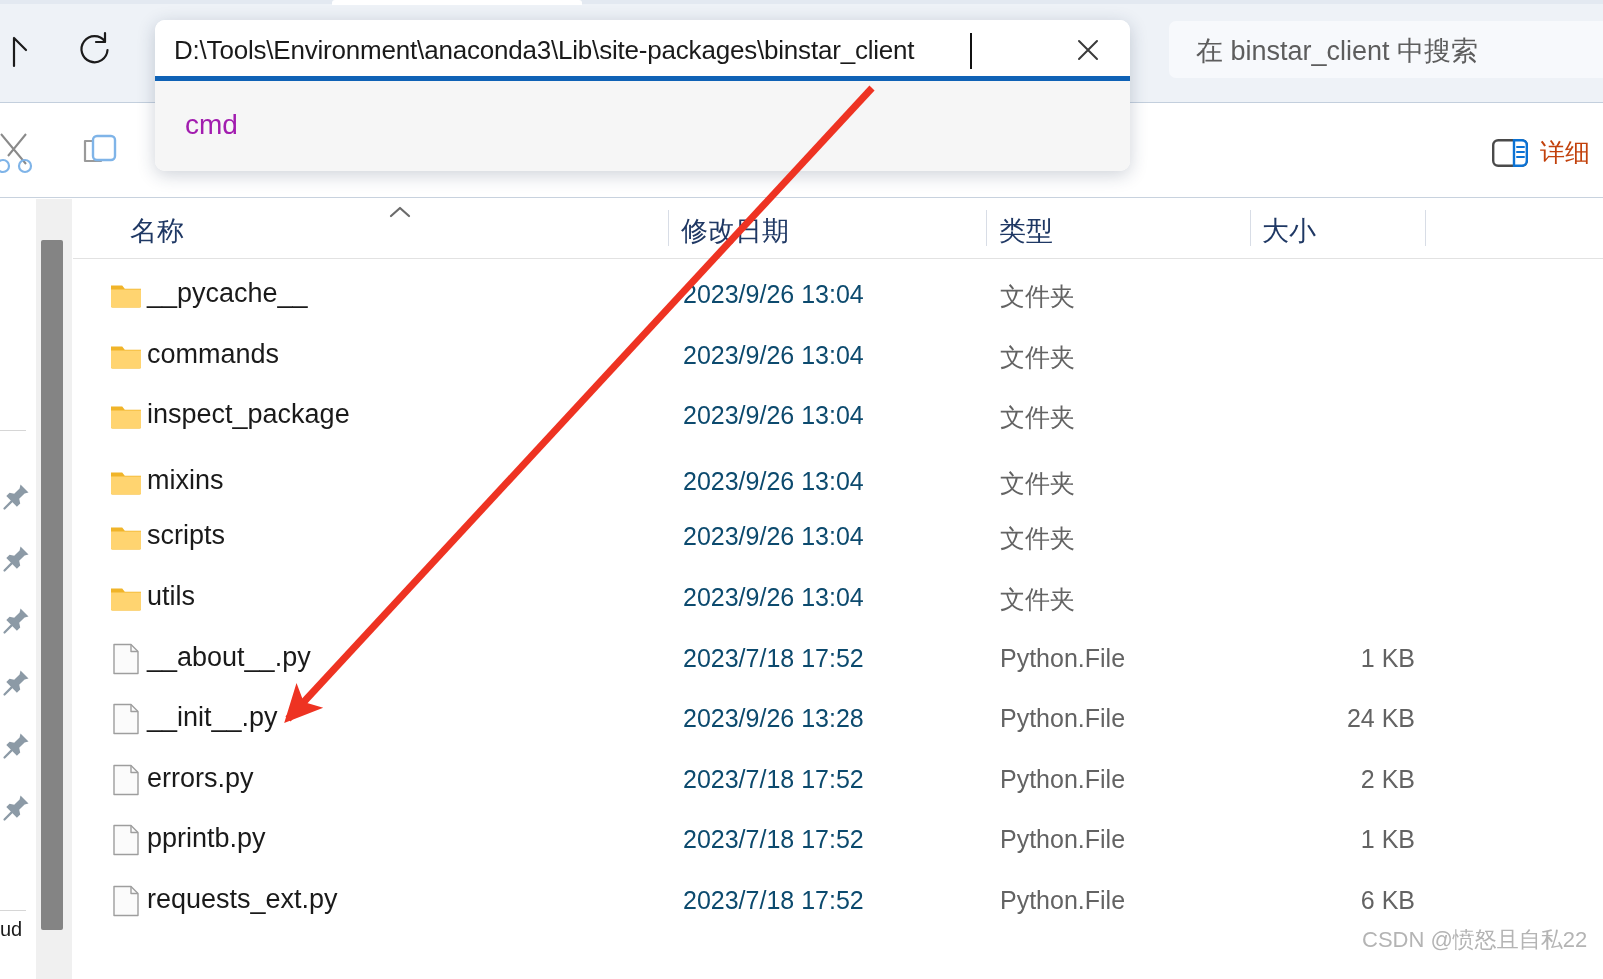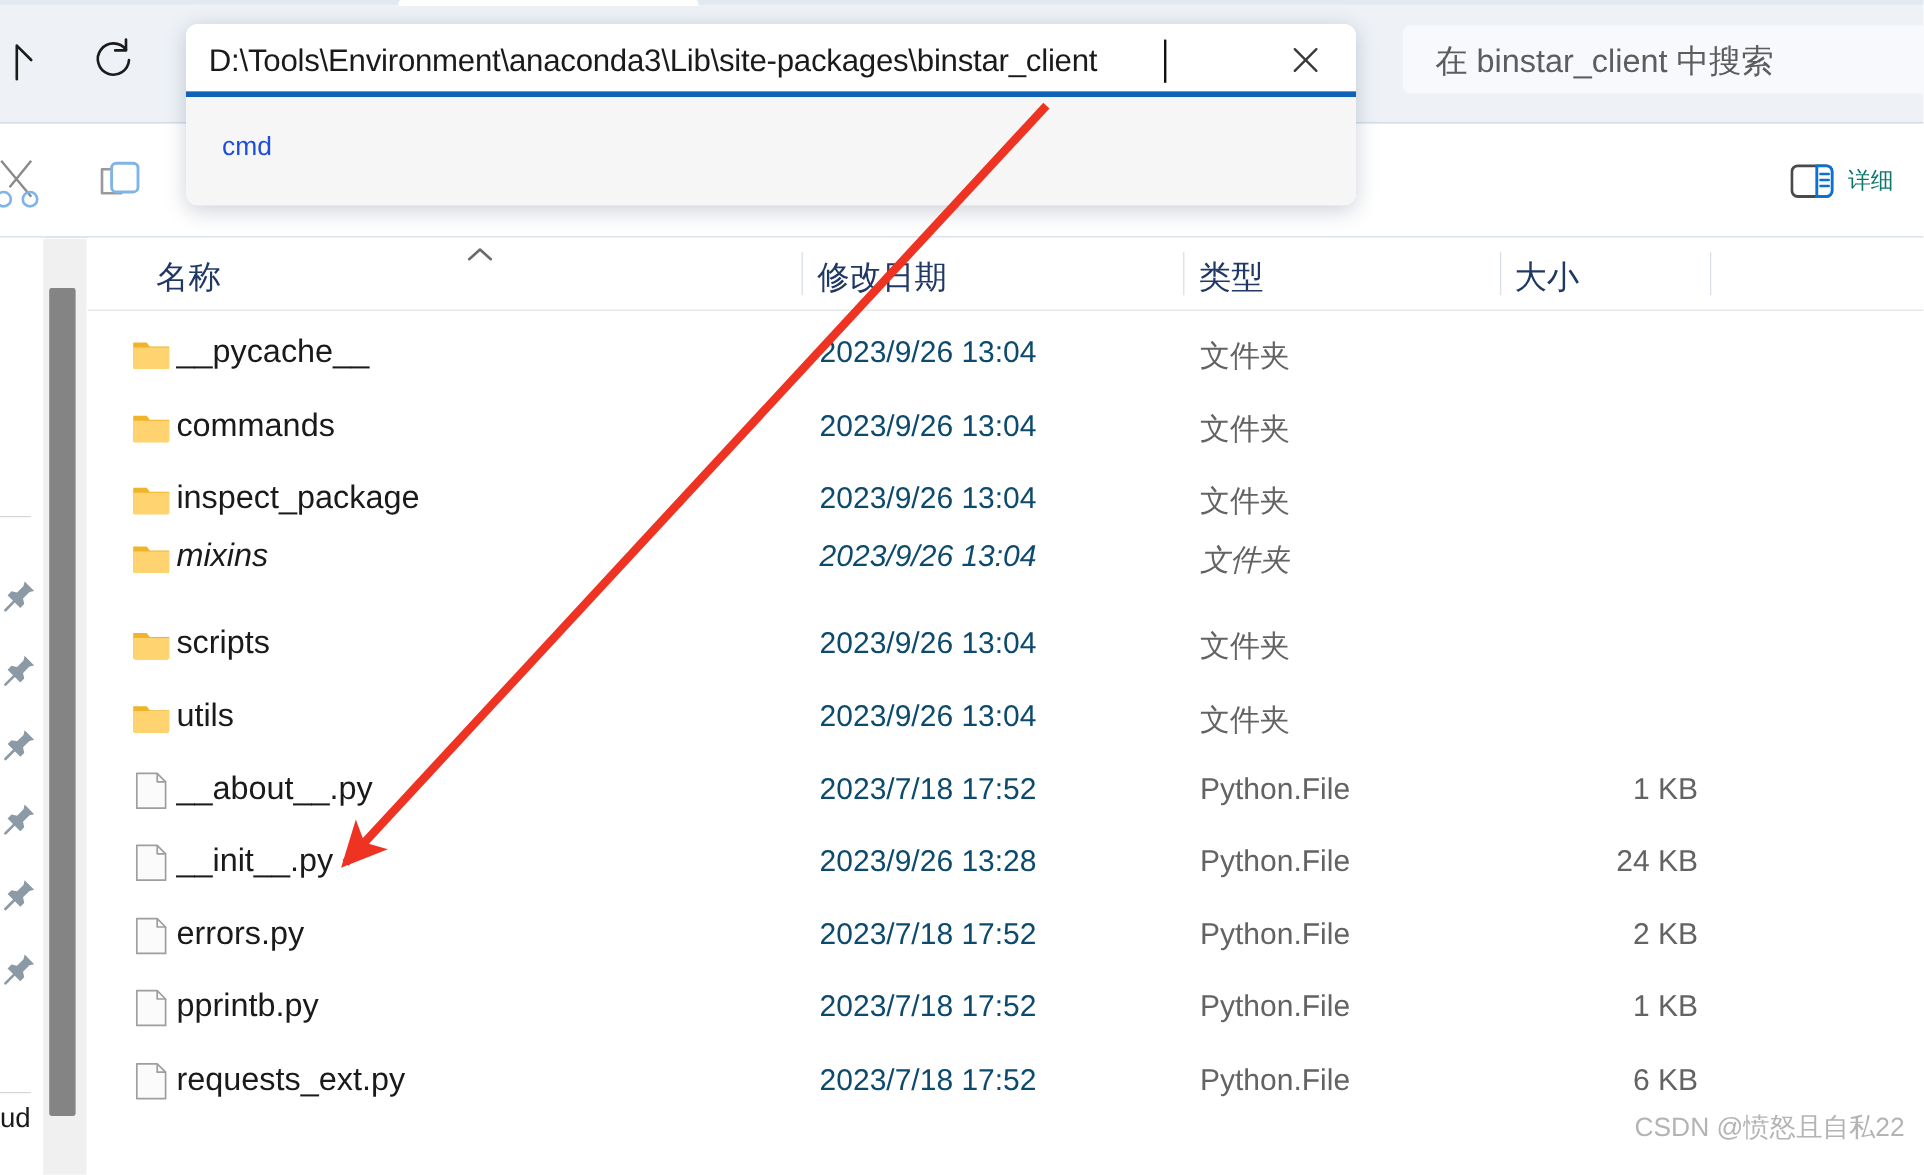--- a/index.html
+++ b/index.html
@@ -63,22 +63,22 @@
 
   #details-toggle {
     position: absolute;
     left: 1492px; top: 136px;
     display: flex;
     align-items: center;
     gap: 12px;
   }
   #details-pane-icon { width: 36px; height: 30px; }
   #details-label {
-    font-size: 19px;
-    color: #0f766e;
+    font-size: 25px;
+    color: #c2410c;
     white-space: nowrap;
   }
 
   
   #address-bar-popup {
     position: absolute;
     left: 155px; top: 20px;
     width: 975px;
     border-radius: 10px;
     box-shadow: 0 4px 18px rgba(30,50,80,0.22);
@@ -123,22 +123,22 @@
   }
   #address-suggestions {
     background: #f6f6f6;
     height: 90px;
     position: relative;
   }
   #suggestion-cmd {
     position: absolute;
     left: 30px;
     top: 28px;
-    font-size: 22px;
-    color: #1d4ed8;
+    font-size: 28px;
+    color: #a21caf;
   }
 
   
   #search-box {
     position: absolute;
     left: 1169px; top: 21px;
     width: 470px;
     height: 57px;
     background: #f7f9fc;
     border-radius: 7px;
@@ -172,21 +172,21 @@
   .pin-icon {
     position: absolute;
     left: 2px;
     width: 30px;
     height: 30px;
   }
   #sidebar-bottom-label {
     position: absolute;
     left: 0px;
     top: 918px;
-    font-size: 23px;
+    font-size: 20px;
     color: #1a1a1a;
     white-space: nowrap;
   }
 
   
   #scrollbar-track {
     position: absolute;
     left: 36px; top: 199px;
     width: 36px;
     height: 780px;
@@ -459,21 +459,21 @@
       <div class="file-row" style="top: 189.2px;">
         <span class="cell-icon"><svg viewBox="0 0 34 34" width="34" height="34">
             <path d="M2 7.5 h11.2 l2.6 3.3 H32 v17.2 a1.6 1.6 0 0 1 -1.6 1.6 H3.6 A1.6 1.6 0 0 1 2 28 z" fill="#f0b429"></path>
             <path d="M2 11.6 h30 v16.4 a1.6 1.6 0 0 1 -1.6 1.6 H3.6 A1.6 1.6 0 0 1 2 28 z" fill="#ffd470"></path>
           </svg></span>
         <span class="cell-name">inspect_package</span>
         <span class="cell-date">2023/9/26 13:04</span>
         <span class="cell-type">文件夹</span>
         <span class="cell-size"></span>
       </div>
-      <div class="file-row" style="top: 238px; font-style: italic;">
+      <div class="file-row" style="top: 255px;">
         <span class="cell-icon"><svg viewBox="0 0 34 34" width="34" height="34">
             <path d="M2 7.5 h11.2 l2.6 3.3 H32 v17.2 a1.6 1.6 0 0 1 -1.6 1.6 H3.6 A1.6 1.6 0 0 1 2 28 z" fill="#f0b429"></path>
             <path d="M2 11.6 h30 v16.4 a1.6 1.6 0 0 1 -1.6 1.6 H3.6 A1.6 1.6 0 0 1 2 28 z" fill="#ffd470"></path>
           </svg></span>
         <span class="cell-name">mixins</span>
         <span class="cell-date">2023/9/26 13:04</span>
         <span class="cell-type">文件夹</span>
         <span class="cell-size"></span>
       </div>
       <div class="file-row" style="top: 310.4px;">

